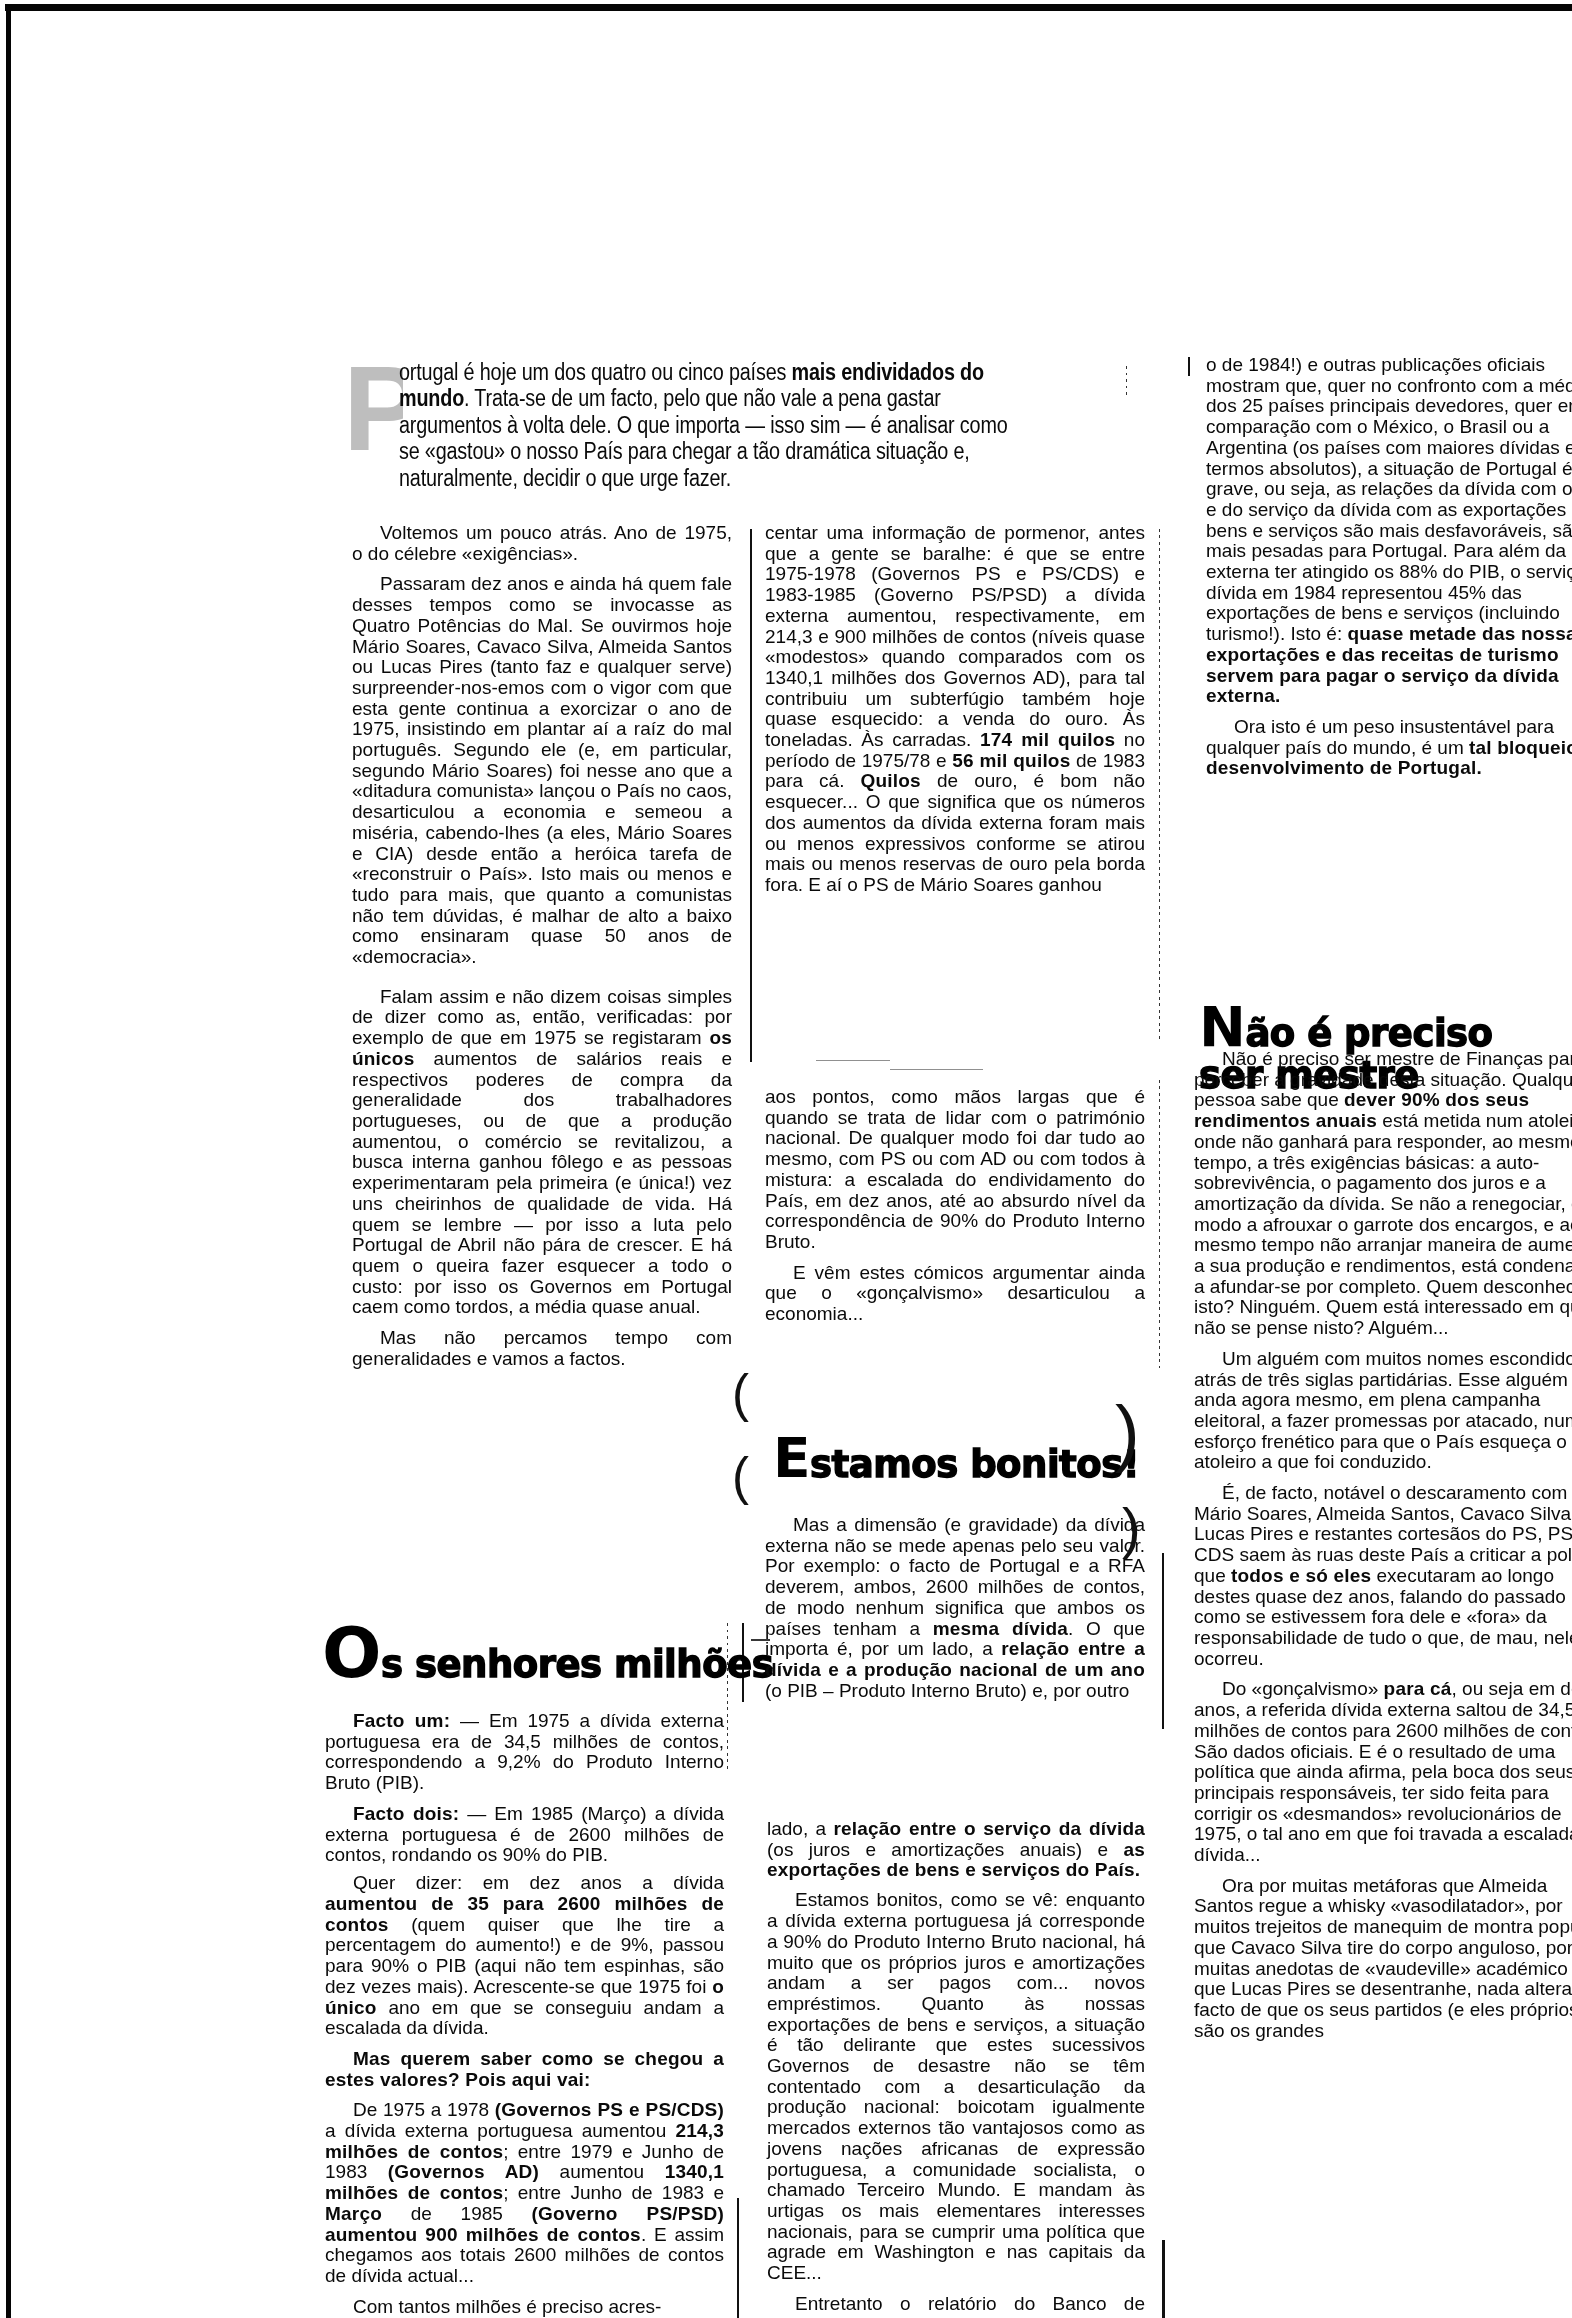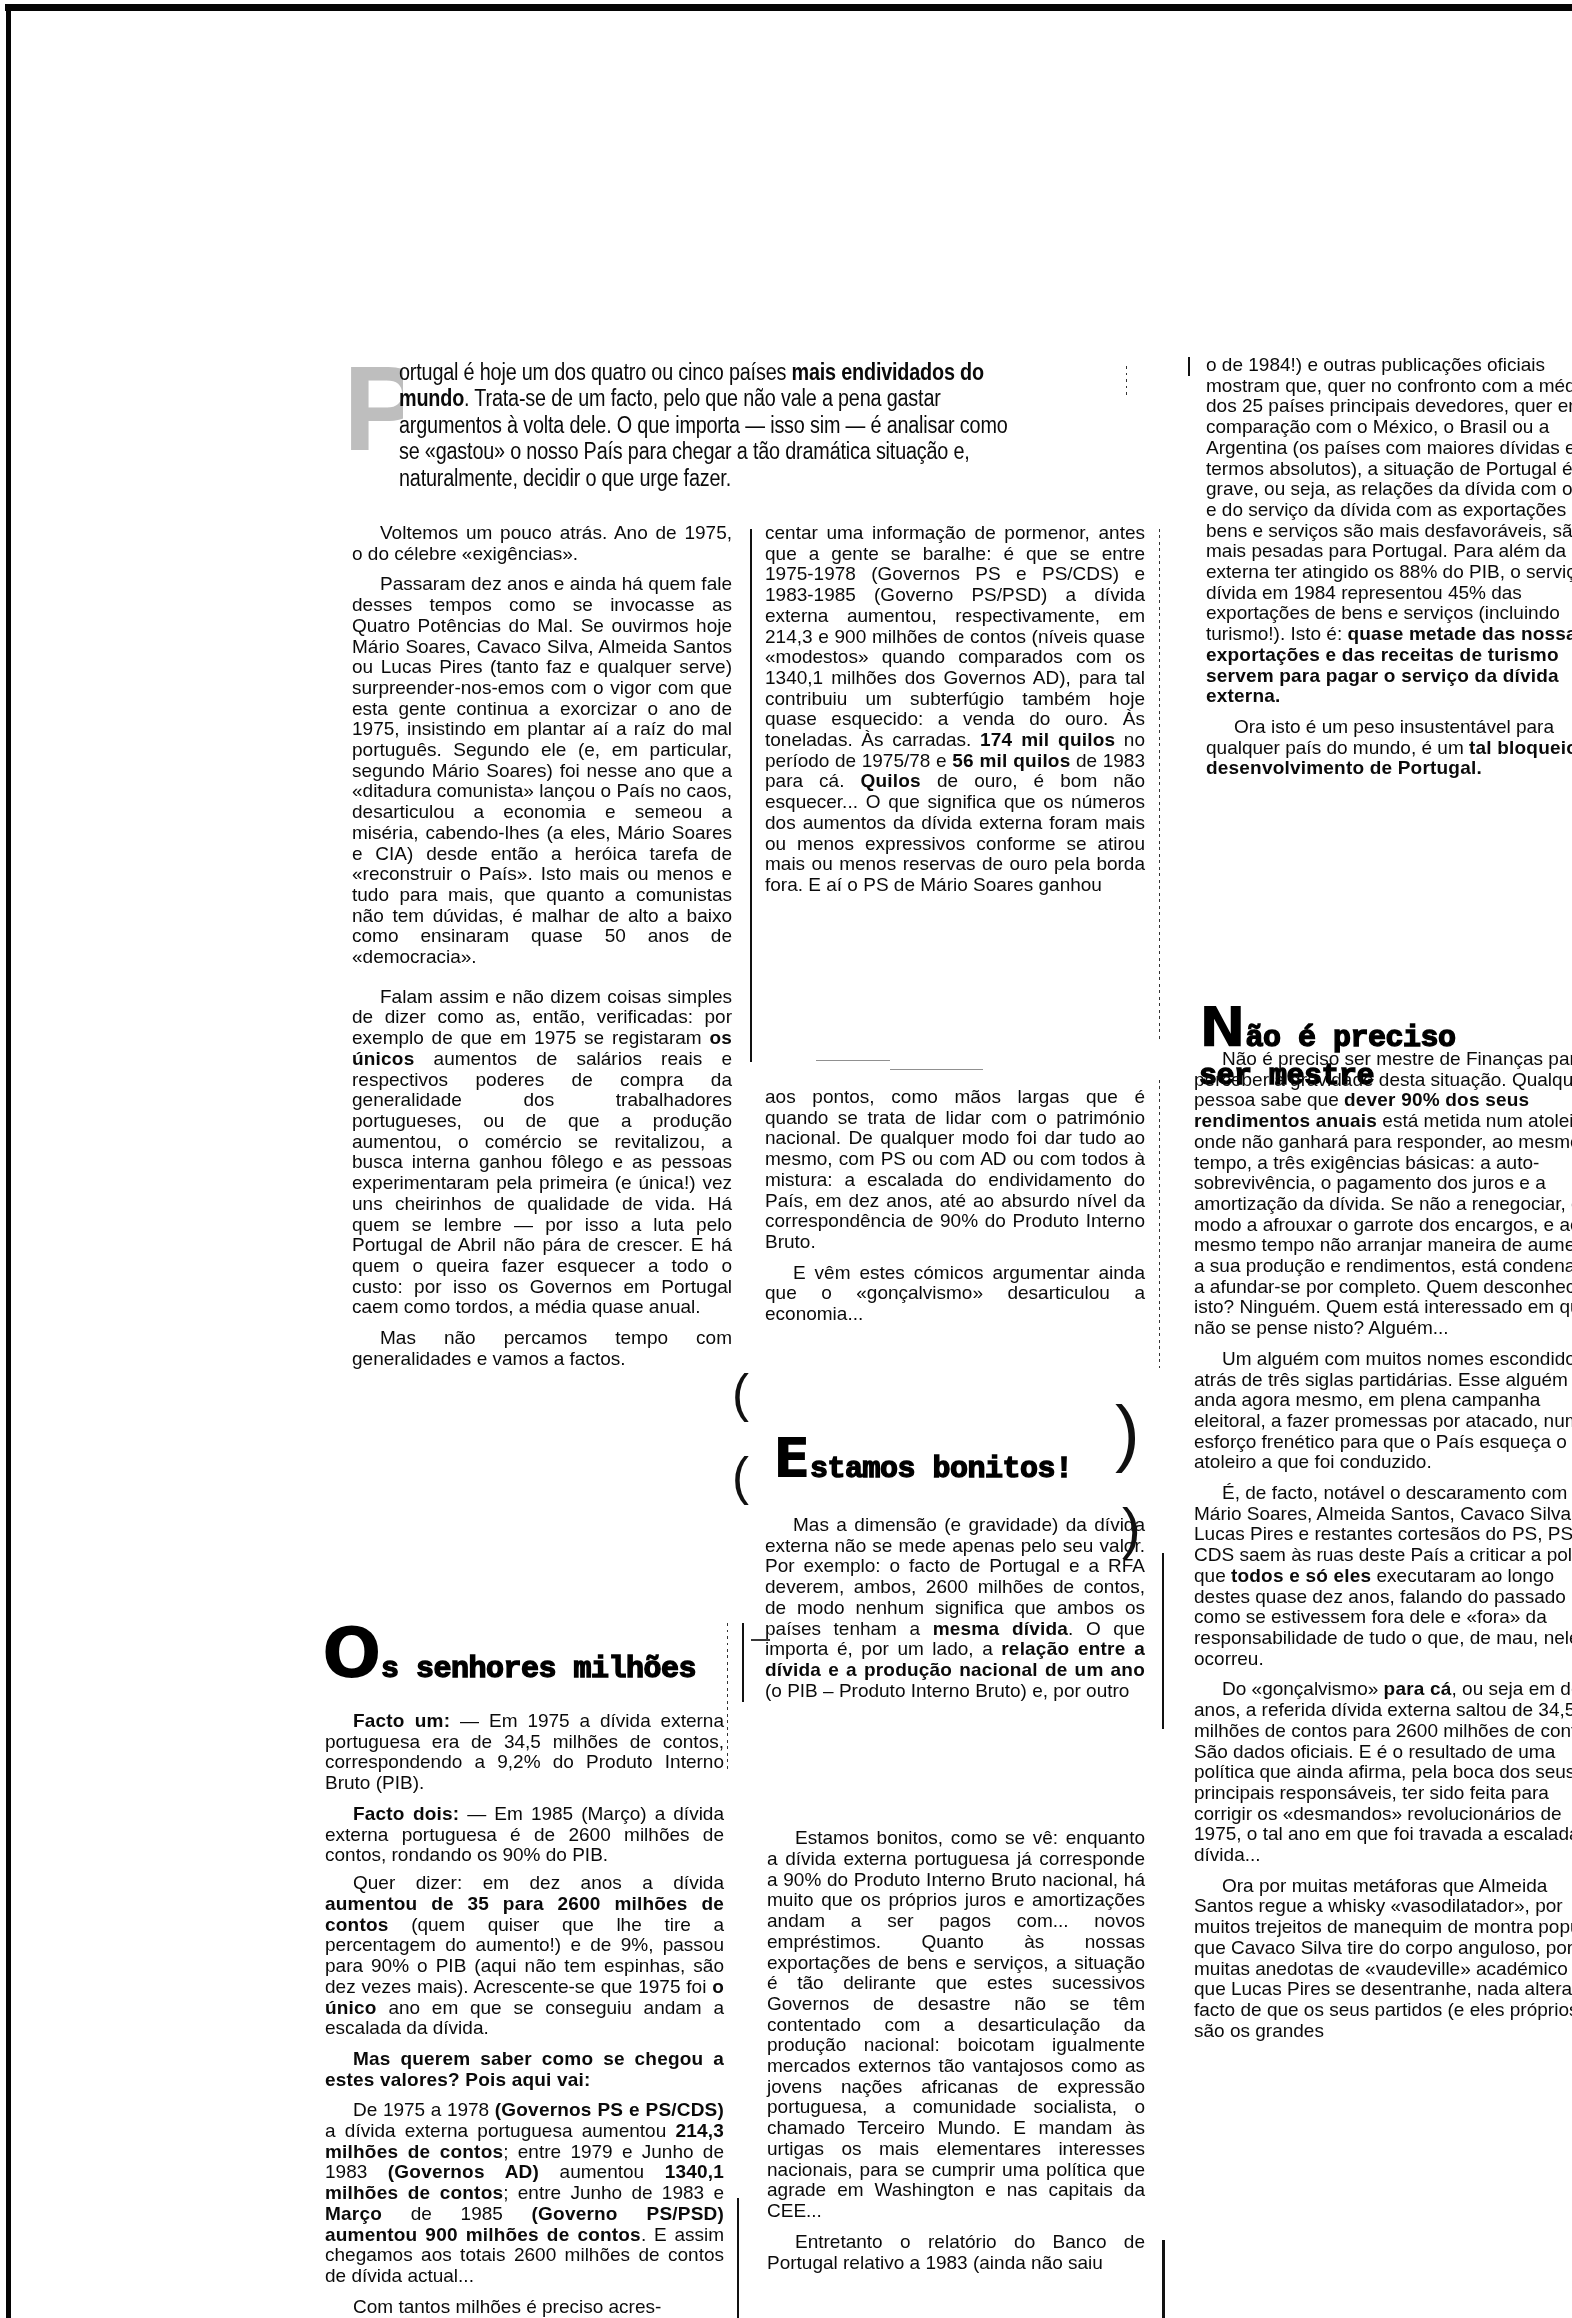--- a/index.html
+++ b/index.html
@@ -15,21 +15,21 @@
   .col p.noindent { text-indent: 0; }
   .col b { font-weight: 900; letter-spacing: 0.2px; }
 
   .lead { position: absolute; left: 399px; top: 359px; width: 733px; font-family: "Liberation Sans", sans-serif; font-size: 23px; line-height: 26.4px; font-weight: 400; transform: scaleX(0.86); transform-origin: left top; letter-spacing: -0.2px; }
   .lead b { font-weight: 900; }
   .dropcap { position: absolute; left: 343px; top: 362px; width: 60px; height: 93px;
     font-family: "Liberation Sans", sans-serif; font-weight: 900; font-size: 121px; line-height: 93px; color: #8a8a8a; opacity: 0.55; overflow: hidden; }
 
   .headline { position: absolute; font-family: "DejaVu Sans", sans-serif; font-weight: 900; color: #000; white-space: nowrap; letter-spacing: -0.5px; }
   .headline .cap { font-size: 70px; line-height: 60px; vertical-align: baseline; }
-  .headline .rest { font-size: 30px; font-family: Liberation Mono, monospace; -webkit-text-stroke: 1.4px #000; }
+  .headline .rest { font-size: 37px; -webkit-text-stroke: 1.4px #000; }
   .vrule { position: absolute; width: 1.9px; background: #111; }
   .vrule.dotted { width: 1.4px; background: repeating-linear-gradient(to bottom, #333 0 2.8px, transparent 2.8px 6.5px); }
   .mark { position: absolute; font-family: "Liberation Sans", sans-serif; color: #111; }
 </style>
 </head>
 <body>
 
 <div class="page">
   <div class="border-top"></div>
   <div class="border-left"></div>
@@ -82,20 +82,21 @@
   </div>
 
   <div class="headline" style="left:773px;top:1428px">
     <span class="cap" style="font-size:55px">E</span><span class="rest">stamos bonitos!</span>
   </div>
   <div class="col" style="left:765px;top:1515px;width:380px">
     <p><span>Mas a dimensão (e gravidade) da dívida externa não se mede apenas pelo seu valor. Por exemplo: o facto de Portugal e a RFA deverem, ambos, 2600 milhões de contos, de modo nenhum significa que ambos os países tenham a </span><b>mesma dívida</b><span>. O que importa é, por um lado, a </span><b>relação entre a dívida e a produção nacional de um ano</b><span> (o PIB – Produto Interno Bruto) e, por outro</span></p>
   </div>
   <div class="faint-rule" style="left:751px;top:1639px;width:18.5px;height:1.9px;opacity:0.9"></div>
   <div class="col" style="left:767px;top:1819px;width:378px">
+    <p class="noindent"><span>lado, a </span><b>relação entre o serviço da dívida</b><span> (os juros e amortizações anuais) e </span><b>as exportações de bens e serviços do País.</b></p>
     <p style="margin-top:9.3px">Estamos bonitos, como se vê: enquanto a dívida externa portuguesa já corresponde a 90% do Produto Interno Bruto nacional, há muito que os próprios juros e amortizações andam a ser pagos com... novos empréstimos. Quanto às nossas exportações de bens e serviços, a situação é tão delirante que estes sucessivos Governos de desastre não se têm contentado com a desarticulação da produção nacional: boicotam igualmente mercados externos tão vantajosos como as jovens nações africanas de expressão portuguesa, a comunidade socialista, o chamado Terceiro Mundo. E mandam às urtigas os mais elementares interesses nacionais, para se cumprir uma política que agrade em Washington e nas capitais da CEE...</p>
     <p style="margin-top:10.2px">Entretanto o relatório do Banco de Portugal relativo a 1983 (ainda não saiu</p>
   </div>
 
   <div class="col" style="left:1206px;top:355px;width:417px;text-align:left">
     <p class="noindent"><span>o de 1984!) e outras publicações oficiais mostram que, quer no confronto com a média dos 25 países principais devedores, quer em comparação com o México, o Brasil ou a Argentina (os países com maiores dívidas em termos absolutos), a situação de Portugal é mais grave, ou seja, as relações da dívida com o PIB e do serviço da dívida com as exportações de bens e serviços são mais desfavoráveis, são mais pesadas para Portugal. Para além da dívida externa ter atingido os 88% do PIB, o serviço da dívida em 1984 representou 45% das exportações de bens e serviços (incluindo turismo!). Isto é: </span><b>quase metade das nossas exportações e das receitas de turismo servem para pagar o serviço da dívida externa.</b></p>
     <p><span>Ora isto é um peso insustentável para qualquer país do mundo, é um </span><b>tal bloqueio ao desenvolvimento de Portugal.</b></p>
   </div>
 
   <div class="headline" style="left:1199px;top:997px;line-height:32px">

